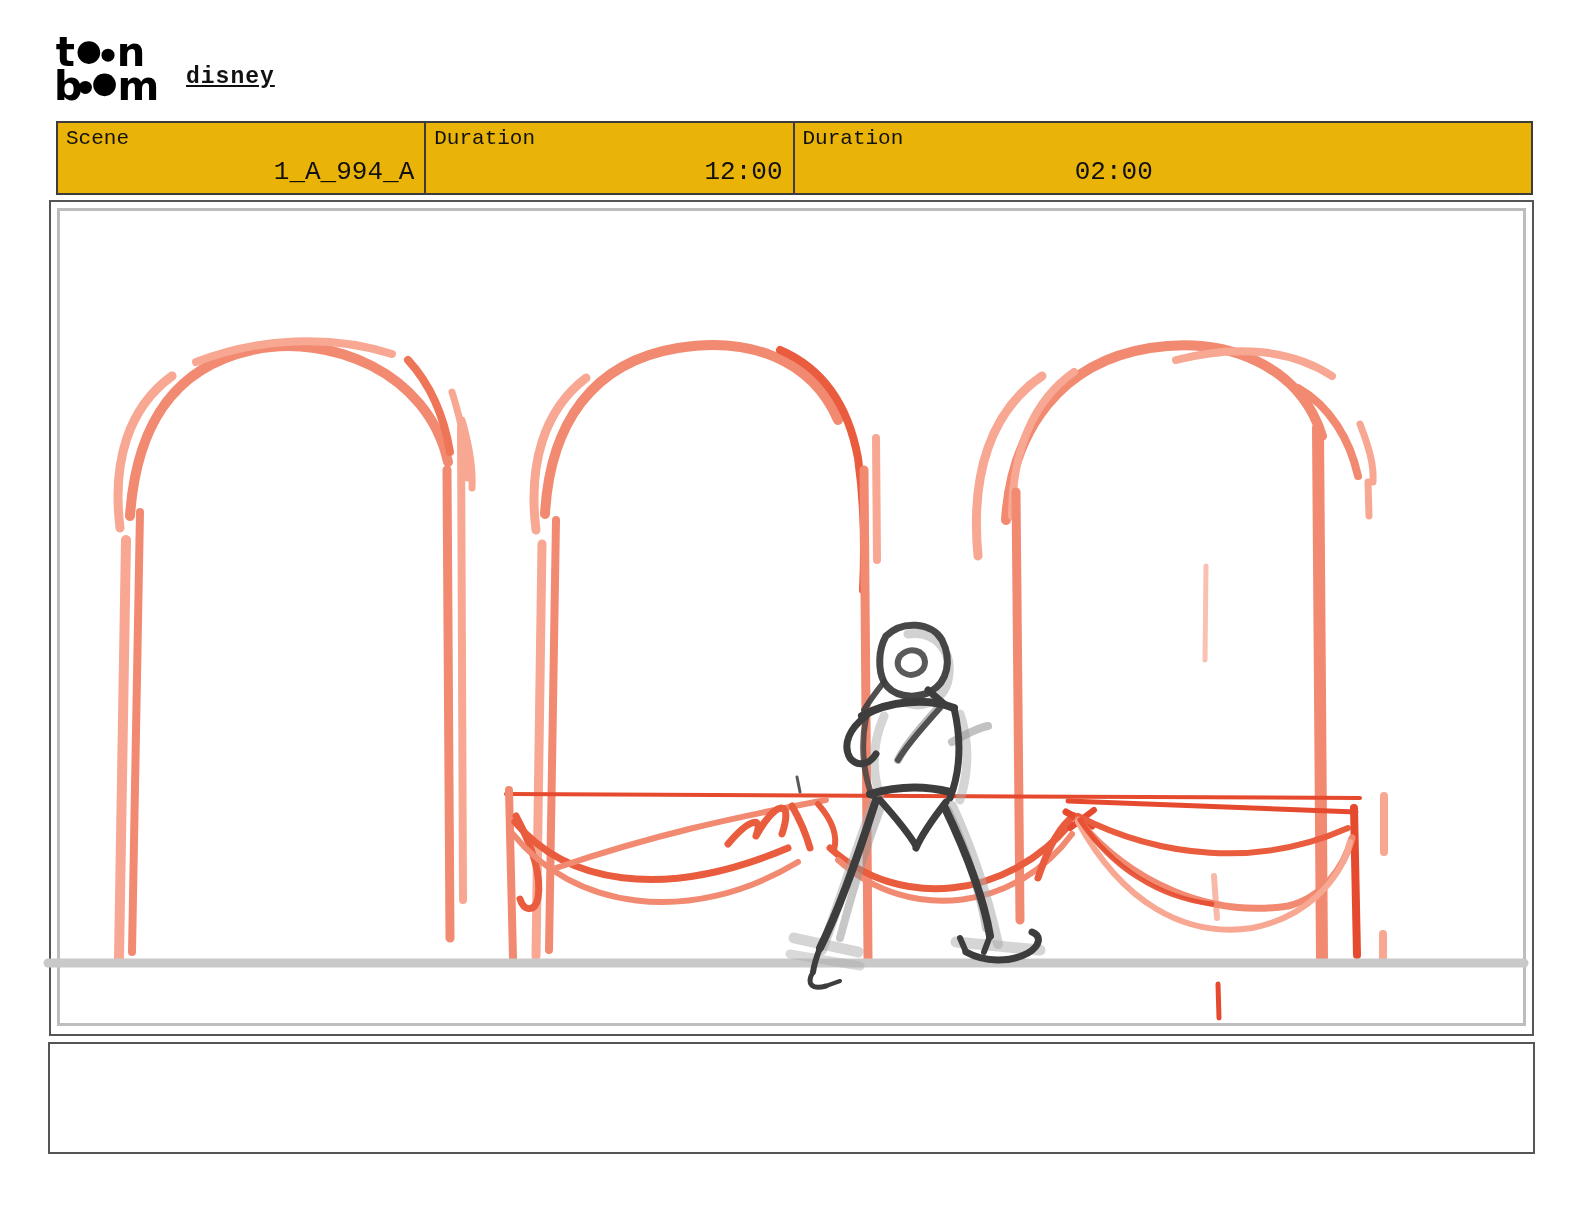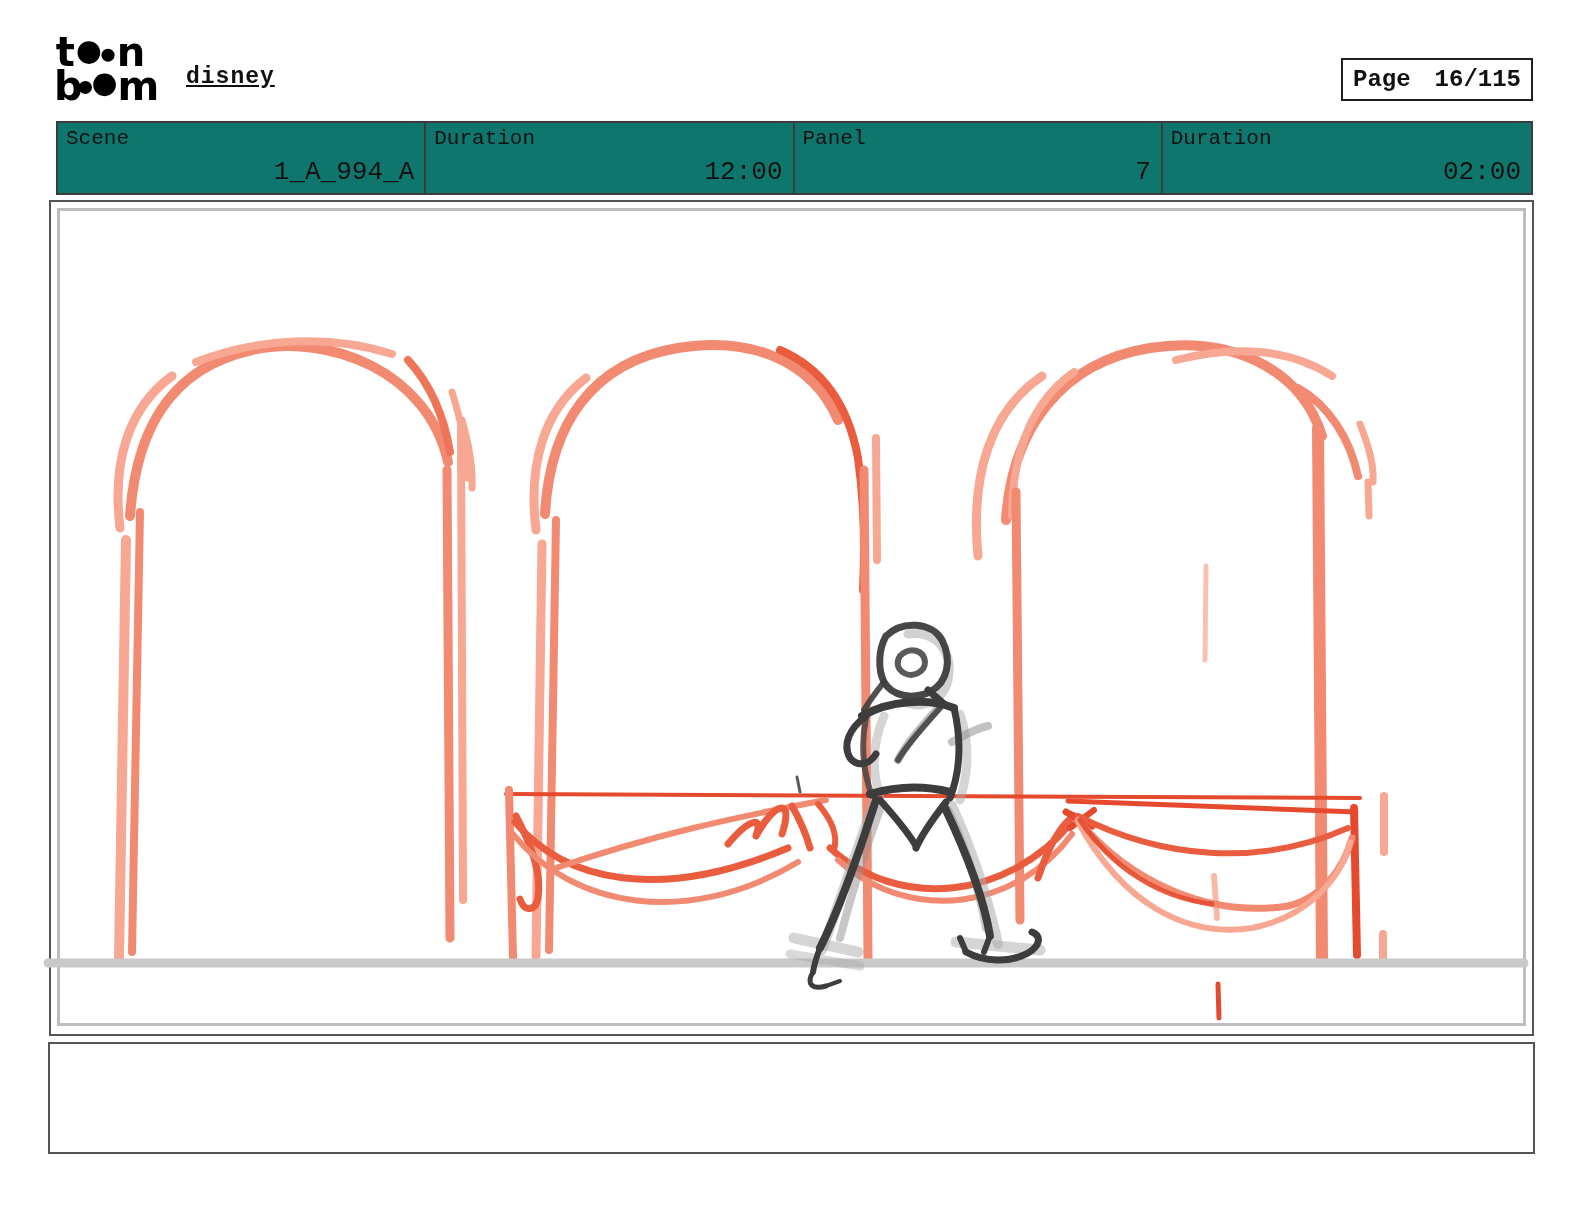--- a/index.html
+++ b/index.html
@@ -10,21 +10,21 @@
   .logo-svg{position:absolute;left:54px;top:34px;}
   .brand{position:absolute;left:186px;top:64px;font-size:23px;font-weight:700;letter-spacing:1px;text-decoration:underline;}
   .page-box{position:absolute;left:1341px;top:58px;width:192px;height:43px;
             border:2px solid #1f1f1f;box-sizing:border-box;background:#fff;
             display:flex;align-items:center;justify-content:space-between;
             padding:0 10px;font-size:24px;font-weight:700;}
 
   
   .meta{position:absolute;left:56px;top:121px;width:1477px;height:74px;
         border:2px solid #3c3c3c;box-sizing:border-box;
-        display:grid;grid-template-columns:1fr 1fr 1fr 1fr;background:#0f766e;}
+        display:grid;grid-template-columns:1fr 1fr 1fr 1fr;background:#eab308;}
   .meta .cell{position:relative;border-right:2px solid #3c3c3c;box-sizing:border-box;}
   .meta .cell:last-child{border-right:none;}
   .meta .label{position:absolute;left:8px;top:4px;font-size:21px;font-weight:400;}
   .meta .value{position:absolute;right:10px;bottom:6px;font-size:26px;font-weight:400;}
 
   
   .panel{position:absolute;left:49px;top:200px;width:1485px;height:836px;
          border:2px solid #555;box-sizing:border-box;background:#fff;}
   .frame{position:absolute;left:6px;top:6px;right:6px;bottom:8px;border:3px solid #bdbdbd;}
 
@@ -48,37 +48,29 @@
       <text x="72" y="36">n</text>
       <text x="0" y="76">b</text>
       <circle cx="36" cy="61" r="7.5"></circle>
       <circle cx="58" cy="58" r="13"></circle>
       <text x="73" y="76">m</text>
     </g>
   </svg>
 
   <div class="brand">disney</div>
 
-  <div class="page-box">
-    <span>Page</span>
-    <span>16/115</span>
-  </div>
 
   <div class="meta">
     <div class="cell">
       <div class="label">Scene</div>
       <div class="value">1_A_994_A</div>
     </div>
     <div class="cell">
       <div class="label">Duration</div>
       <div class="value">12:00</div>
-    </div>
-    <div class="cell">
-      <div class="label">Panel</div>
-      <div class="value">7</div>
     </div>
     <div class="cell">
       <div class="label">Duration</div>
       <div class="value">02:00</div>
     </div>
   </div>
 
   <div class="panel">
     <div class="frame"></div>
   </div>

